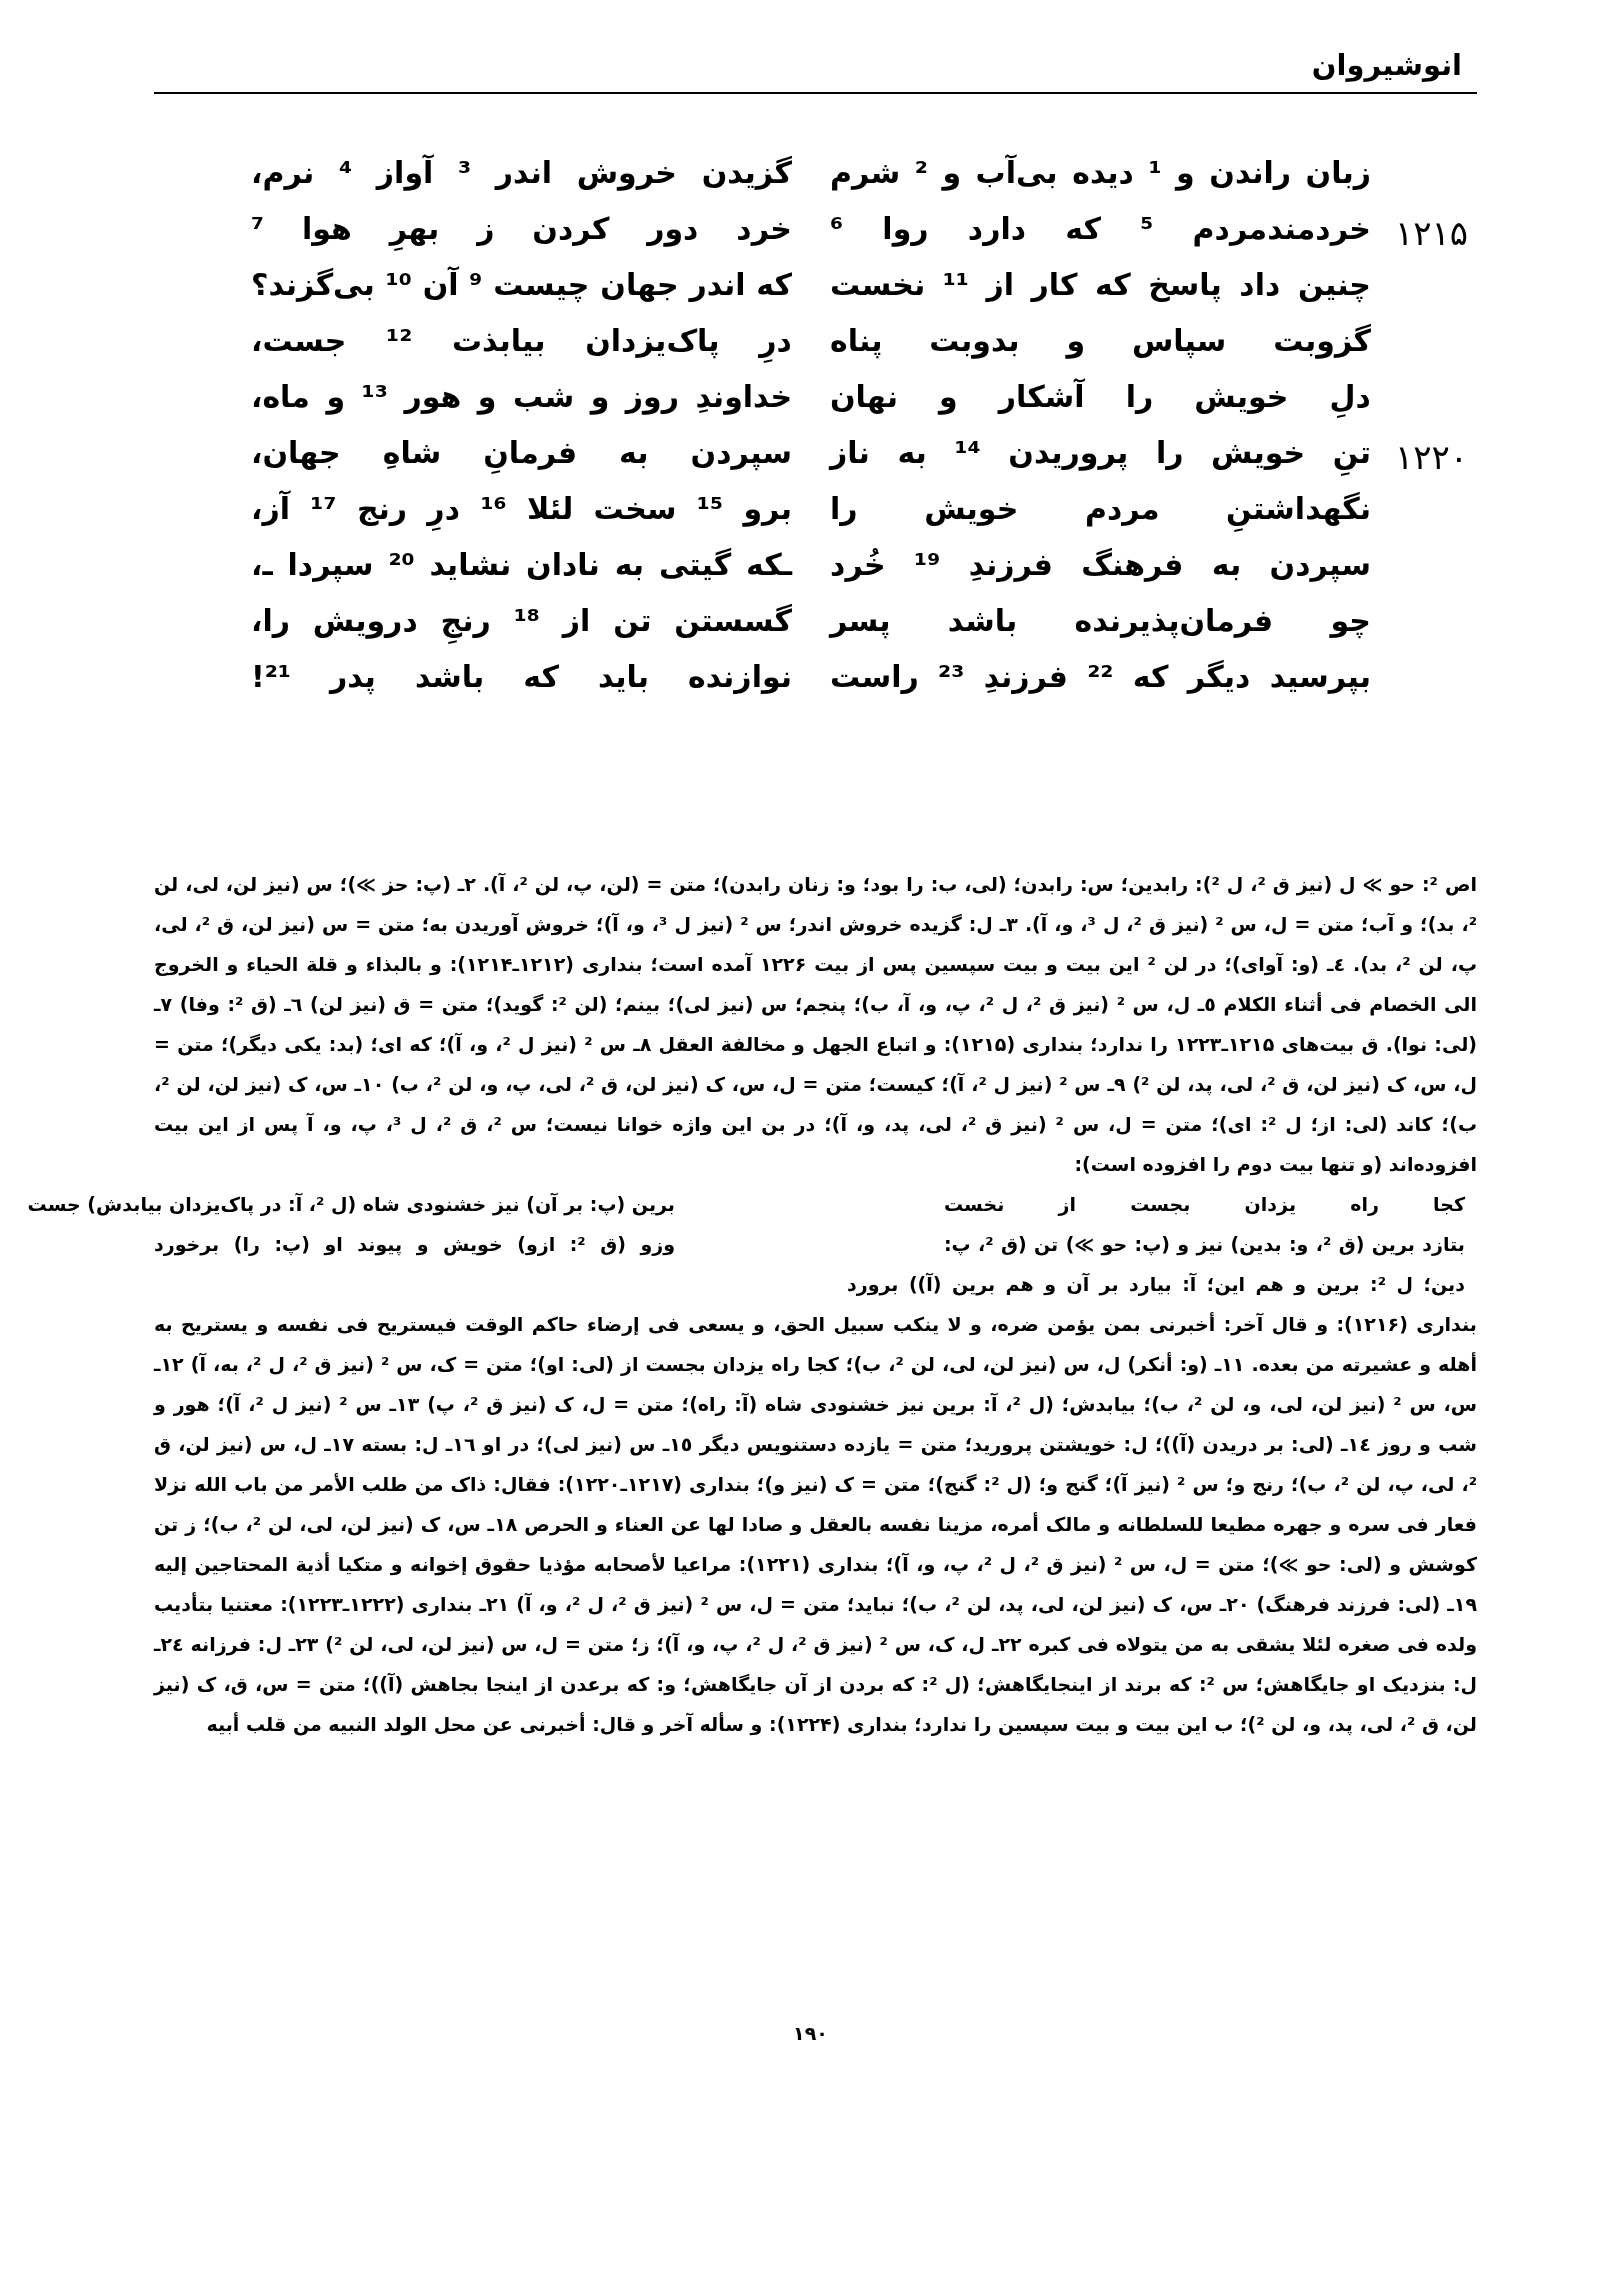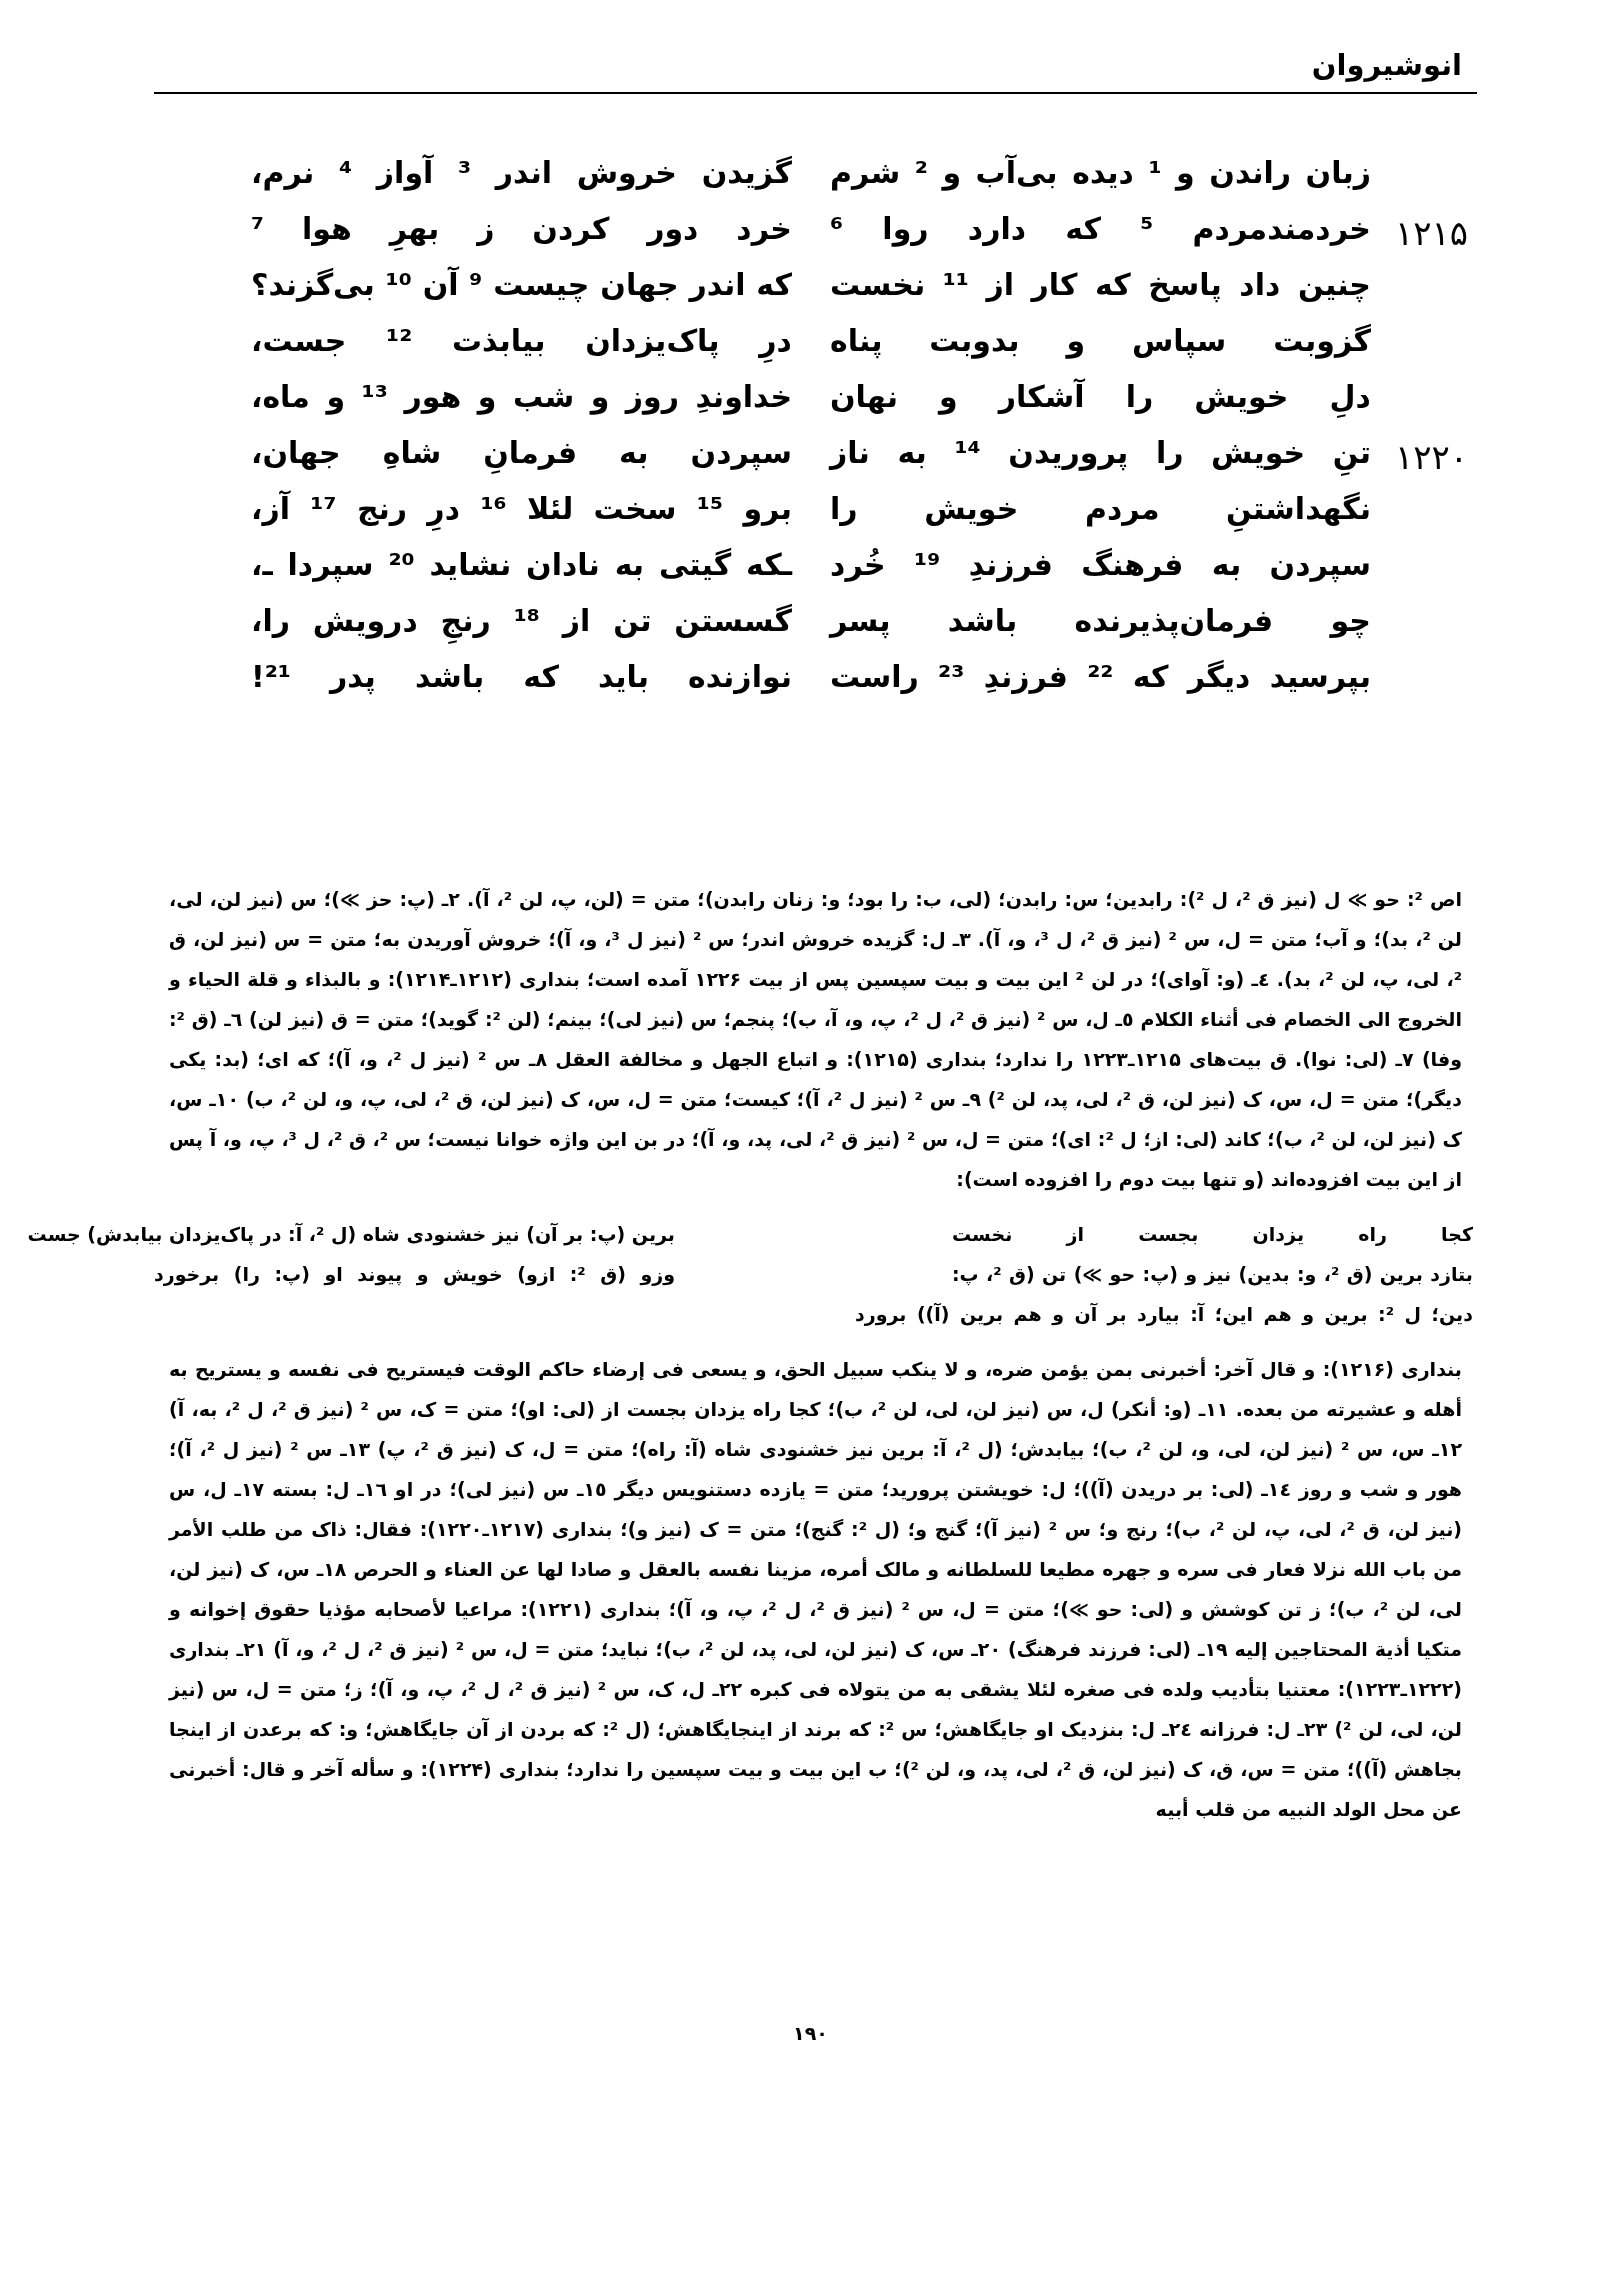--- a/index.html
+++ b/index.html
@@ -33,28 +33,28 @@
   }
   .verse-num {
     position: absolute; right: -97px; top: 4px; font-size: 34px; font-weight: normal;
   }
 
   .notes {
     position: absolute; top: 864px; left: 154px; width: 1323px;
     font-size: 19px; font-weight: bold; line-height: 40px;
     text-align: justify;
   }
-  .notes p { margin: 15px; }
+  .notes p { margin: 0; }
   .notes .para { text-indent: 0; }
   .verse-pair {
     display: flex; justify-content: space-between; width: 1323px;
     margin: 0;
   }
   .verse-pair .vcol { width: 521px; text-align: justify; text-align-last: justify; white-space: nowrap; font-size: 19px; }
-  .verse-pair .vcol.r { margin-right: 4px; }
+  .verse-pair .vcol.r { margin-right: 12px; }
   .verse-pair .vcol.l { margin-left: 0; }
   .notes .tail-right { width: 618px; text-align-last: justify; }
 
   .page-number {
     position: absolute; top: 2022px; left: 772px; width: 77px; text-align: center;
     font-size: 19px; font-weight: bold;
   }
 </style>
 </head>
 <body>

